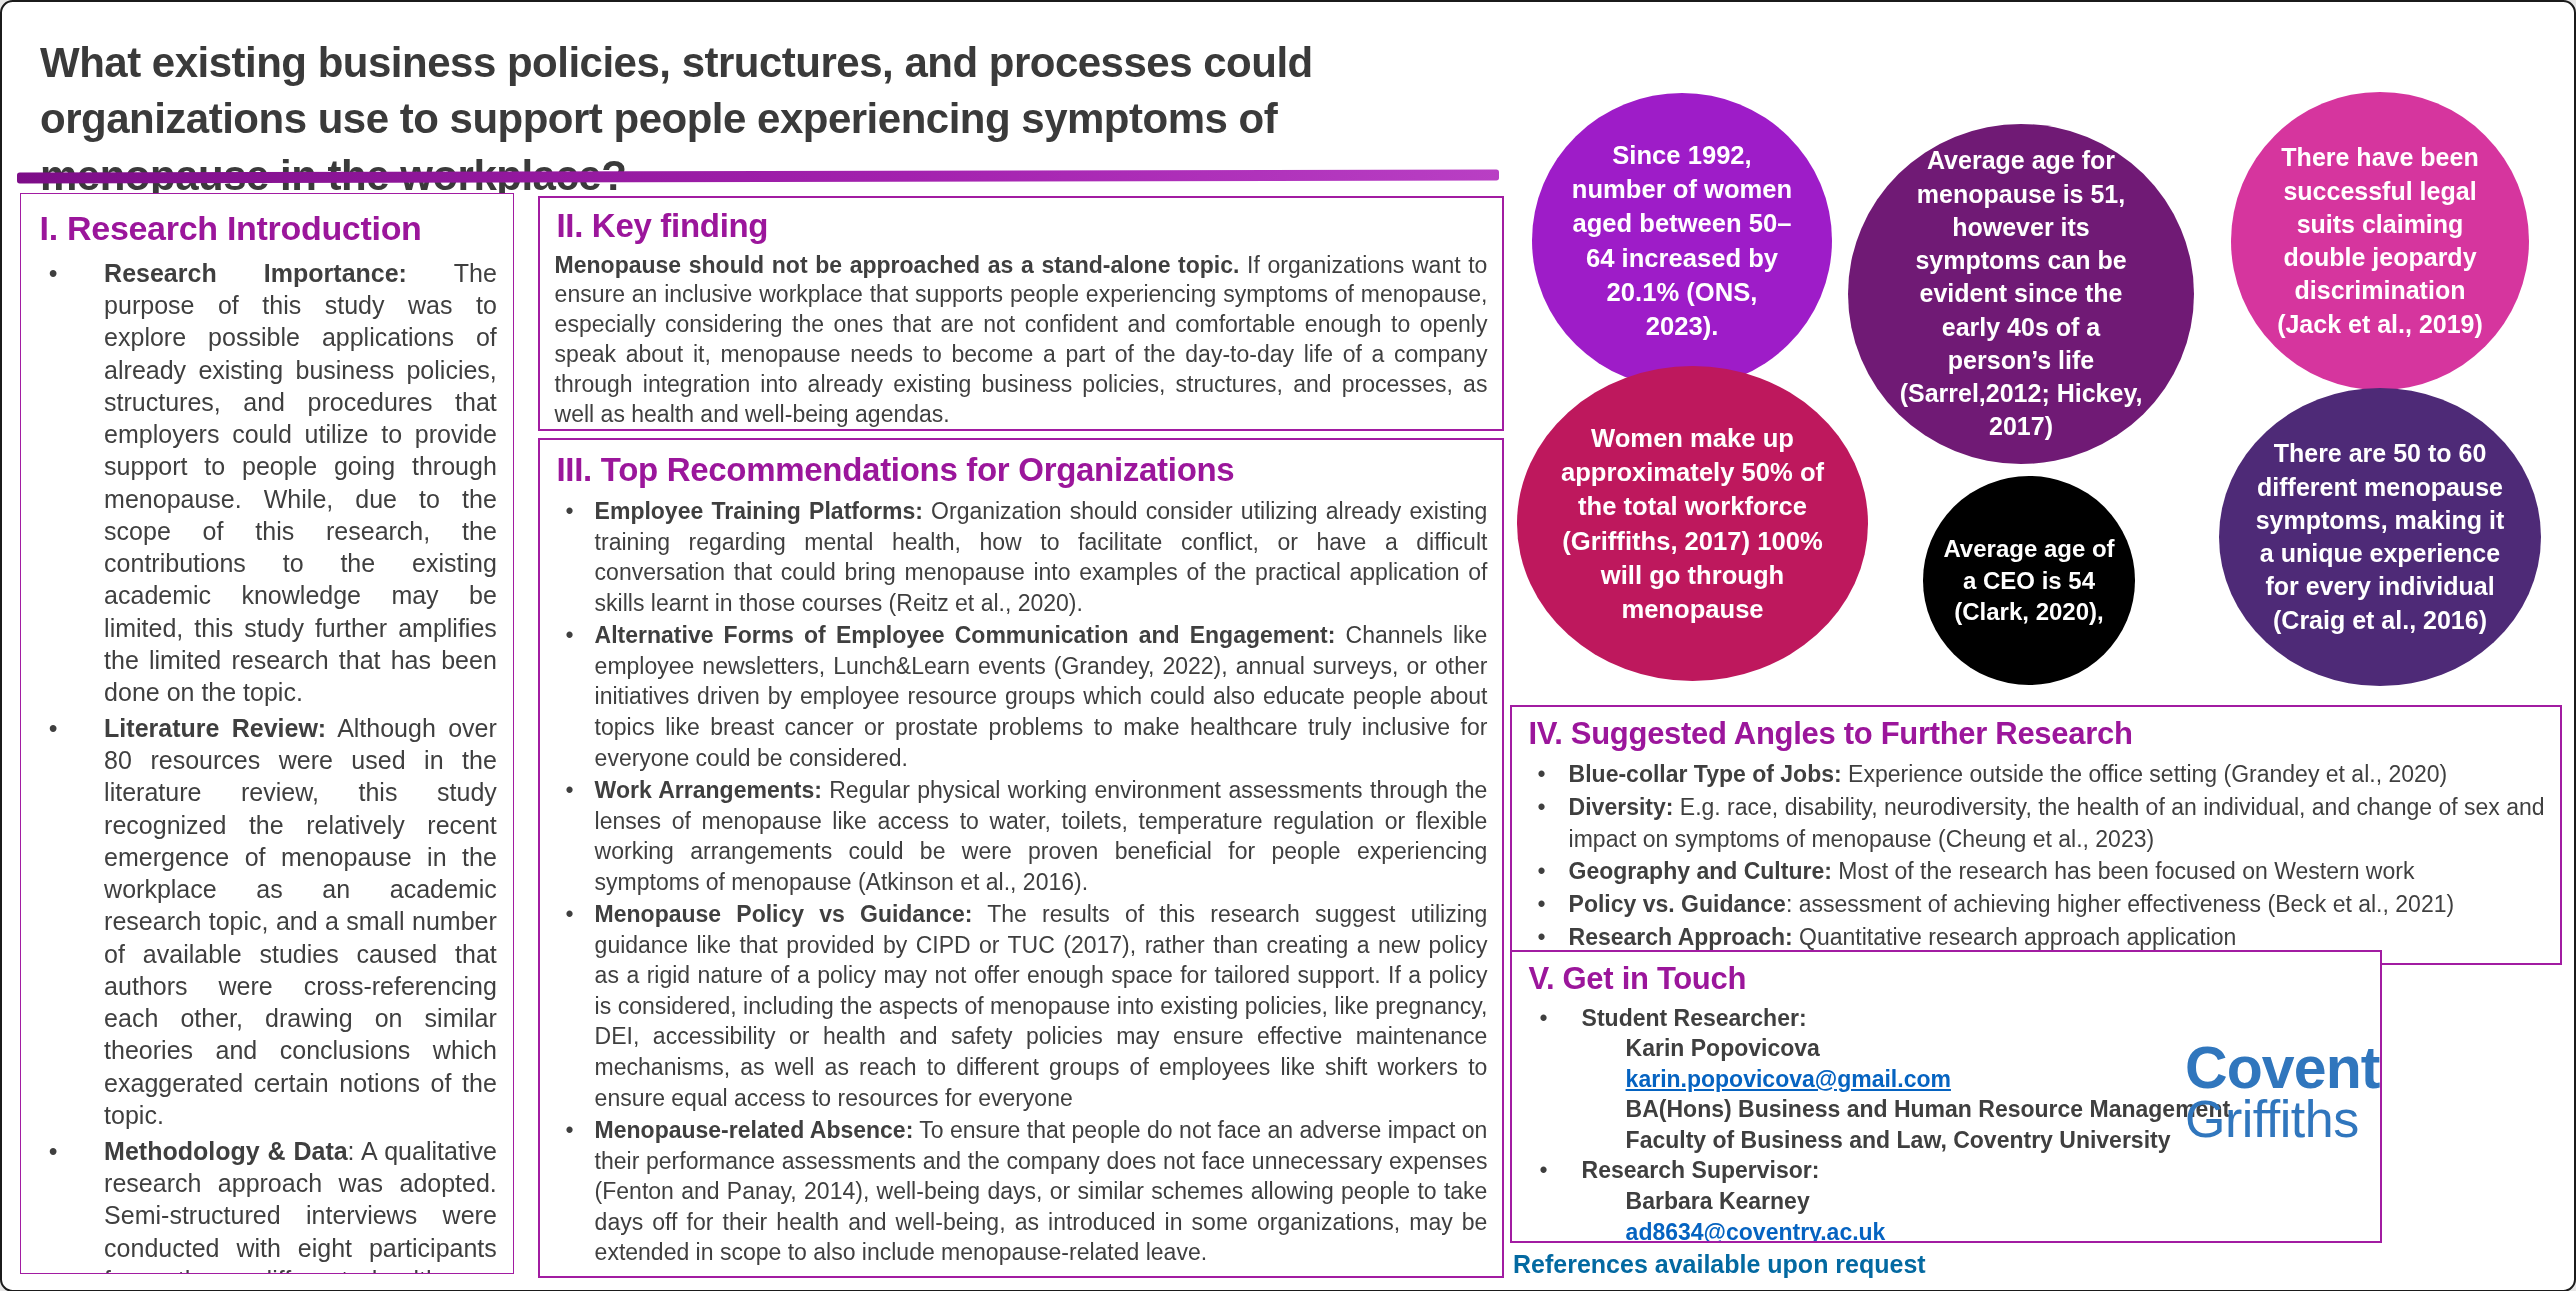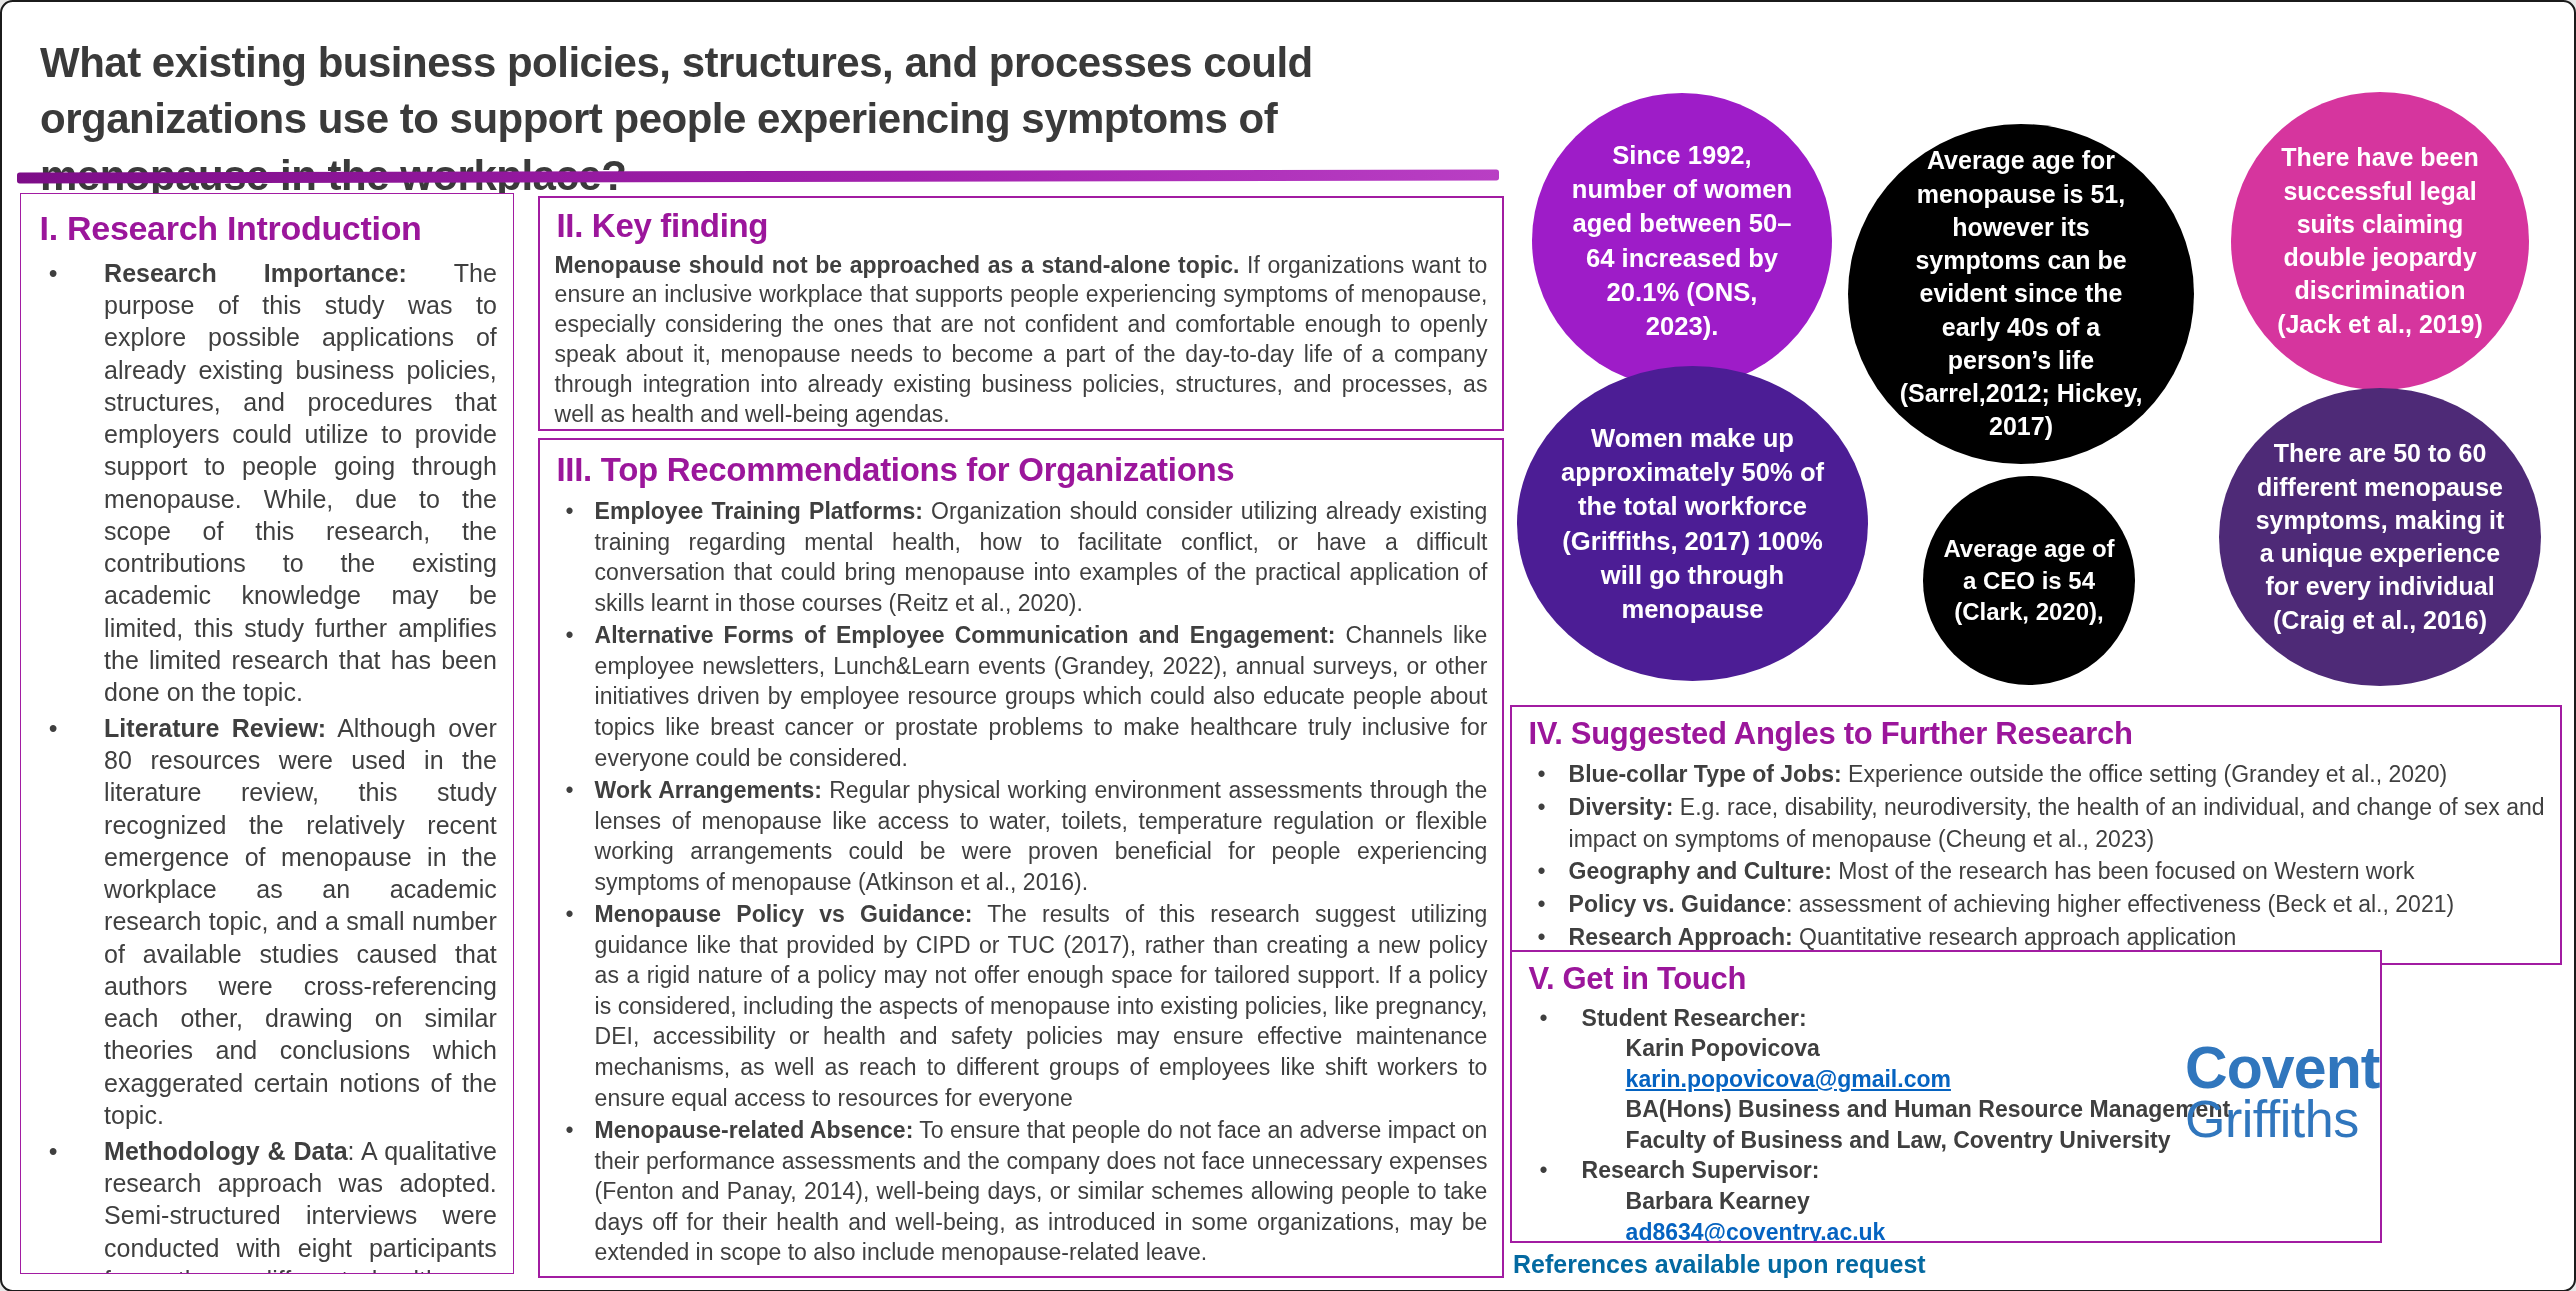--- a/index.html
+++ b/index.html
@@ -113,23 +113,23 @@
     <ul>
       <li><span class="bold">Employee Training Platforms:</span><span> Organization should consider utilizing already existing training regarding mental health, how to facilitate conflict, or have a difficult conversation that could bring menopause into examples of the practical application of skills learnt in those courses (Reitz et al., 2020).</span></li>
       <li><span class="bold">Alternative Forms of Employee Communication and Engagement:</span><span> Channels like employee newsletters, Lunch&amp;Learn events (Grandey, 2022), annual surveys, or other initiatives driven by employee resource groups which could also educate people about topics like breast cancer or prostate problems to make healthcare truly inclusive for everyone could be considered.</span></li>
       <li><span class="bold">Work Arrangements:</span><span> Regular physical working environment assessments through the lenses of menopause like access to water, toilets, temperature regulation or flexible working arrangements could be were proven beneficial for people experiencing symptoms of menopause (Atkinson et al., 2016).</span></li>
       <li><span class="bold">Menopause Policy vs Guidance:</span><span> The results of this research suggest utilizing guidance like that provided by CIPD or TUC (2017), rather than creating a new policy as a rigid nature of a policy may not offer enough space for tailored support. If a policy is considered, including the aspects of menopause into existing policies, like pregnancy, DEI, accessibility or health and safety policies may ensure effective maintenance mechanisms, as well as reach to different groups of employees like shift workers to ensure equal access to resources for everyone</span></li>
       <li><span class="bold">Menopause-related Absence:</span><span> To ensure that people do not face an adverse impact on their performance assessments and the company does not face unnecessary expenses (Fenton and Panay, 2014), well-being days, or similar schemes allowing people to take days off for their health and well-being, as introduced in some organizations, may be extended in scope to also include menopause-related leave.</span></li>
     </ul>
   </section>
 
   <div class="bubble b1" style="background-color: rgb(158, 28, 200);">Since 1992, number of women aged between 50–64 increased by 20.1% (ONS, 2023).</div>
-  <div class="bubble b2" style="background-color: #000000;">Average age for menopause is 51, however its symptoms can be evident since the early 40s of a person’s life (Sarrel,2012; Hickey, 2017)</div>
+  <div class="bubble b2" style="background-color: #701a75;">Average age for menopause is 51, however its symptoms can be evident since the early 40s of a person’s life (Sarrel,2012; Hickey, 2017)</div>
   <div class="bubble b3" style="background-color: rgb(214, 53, 158);">There have been successful legal suits claiming double jeopardy discrimination (Jack et al., 2019)</div>
-  <div class="bubble b4" style="background-color: #4c1d95;">Women make up approximately 50% of the total workforce (Griffiths, 2017)  100% will go through menopause</div>
+  <div class="bubble b4" style="background-color: #be185d;">Women make up approximately 50% of the total workforce (Griffiths, 2017)  100% will go through menopause</div>
   <div class="bubble b5" style="background-color: #000000;">Average age of a CEO is 54 (Clark, 2020),</div>
   <div class="bubble b6" style="background-color: rgb(78, 42, 119);">There are 50 to 60 different menopause symptoms, making it a unique experience for every individual (Craig et al., 2016)</div>
 
   <section class="box box-further">
     <h2>IV. Suggested Angles to Further Research</h2>
     <ul>
       <li><span class="bold">Blue-collar Type of Jobs:</span><span> Experience outside the office setting (Grandey et al., 2020)</span></li>
       <li><span class="bold">Diversity:</span><span> E.g. race, disability, neurodiversity, the health of an individual, and change of sex and impact on symptoms of menopause (Cheung et al., 2023)</span></li>
       <li><span class="bold">Geography and Culture:</span><span> Most of the research has been focused on Western work</span></li>
       <li><span class="bold">Policy vs. Guidance</span><span>: assessment of achieving higher effectiveness (Beck et al., 2021)</span></li>

